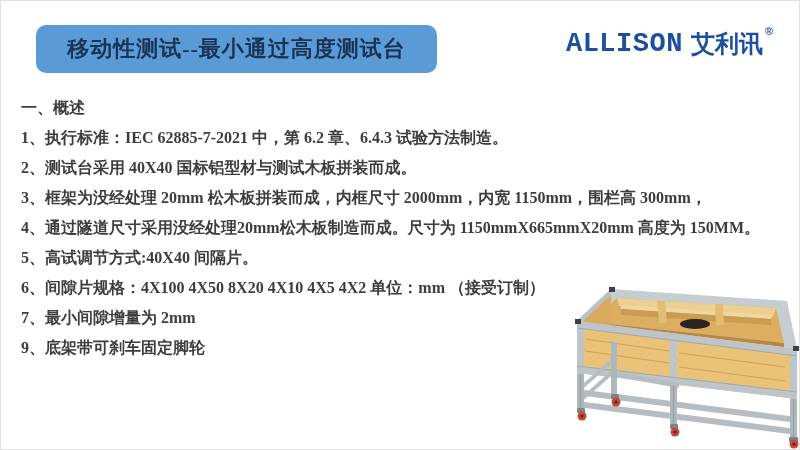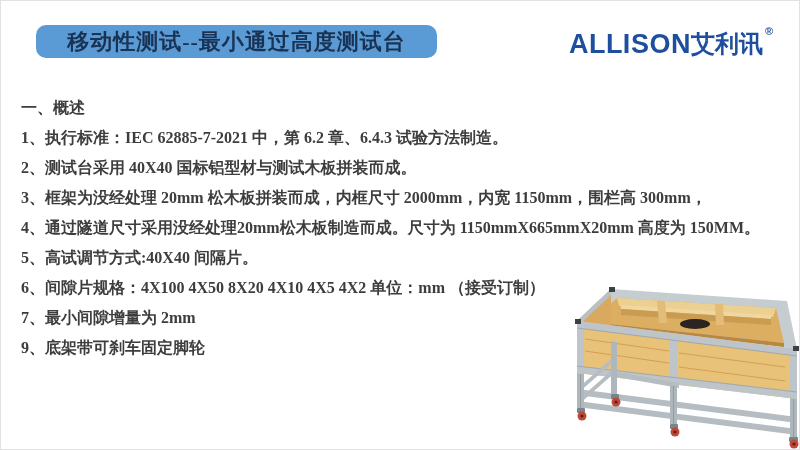--- a/index.html
+++ b/index.html
@@ -7,39 +7,39 @@
     position:relative;
     width:800px;height:450px;
     background:#ffffff;
     border:1px solid #e2e2e2;
     box-sizing:border-box;
     overflow:hidden;
     font-family:"Liberation Serif","DejaVu Serif",serif;
   }
   .title-banner{
     position:absolute;left:35px;top:24px;
-    width:401px;height:33px;
+    width:401px;height:48px;
     background:#5b9bd5;
     border-radius:10px;
     display:flex;align-items:center;justify-content:center;
   }
   .title-banner .title-text{
     font-size:22px;font-weight:bold;
     color:#1a3354;
     letter-spacing:1px;
     white-space:nowrap;
   }
   .logo{
     position:absolute;top:28px;right:26px;
     display:flex;align-items:flex-start;
     color:#1e4f9e;
     font-family:"Liberation Sans","DejaVu Sans",sans-serif;
   }
-  .logo-en{font-size:27px;font-weight:800;letter-spacing:0.5px;line-height:30px;}
-  .logo-cn{font-size:24px;font-weight:700;margin-left:0;line-height:30px;text-align:right;}
+  .logo-en{font-size:27px;font-weight:800;letter-spacing:0.5px;line-height:30px;font-family:Liberation Mono, monospace;}
+  .logo-cn{font-size:24px;font-weight:700;margin-left:8px;line-height:30px;text-align:right;}
   .logo-reg{font-size:11px;font-weight:700;margin-left:2px;position:relative;top:-4px;}
   .body-text{
     position:absolute;left:20px;top:92px;
     width:770px;
     color:#3d3d3d;
     font-size:16px;
     font-weight:bold;
   }
   .body-text .heading,
   .body-text .line{

